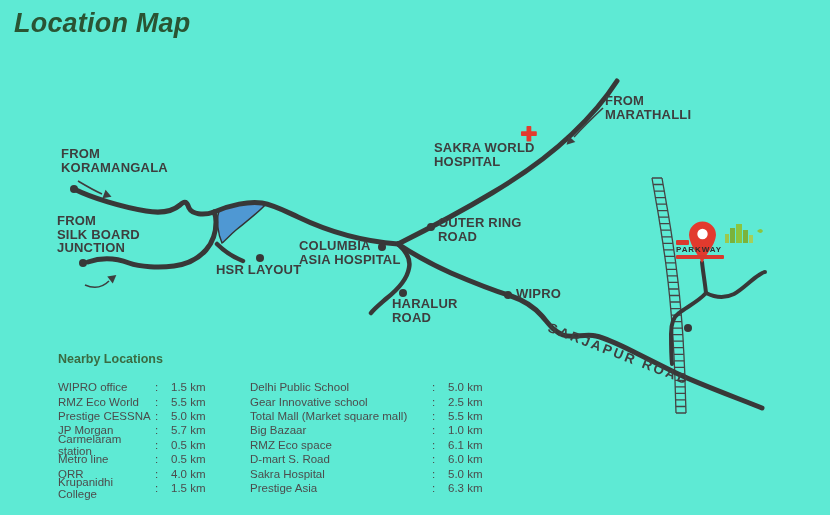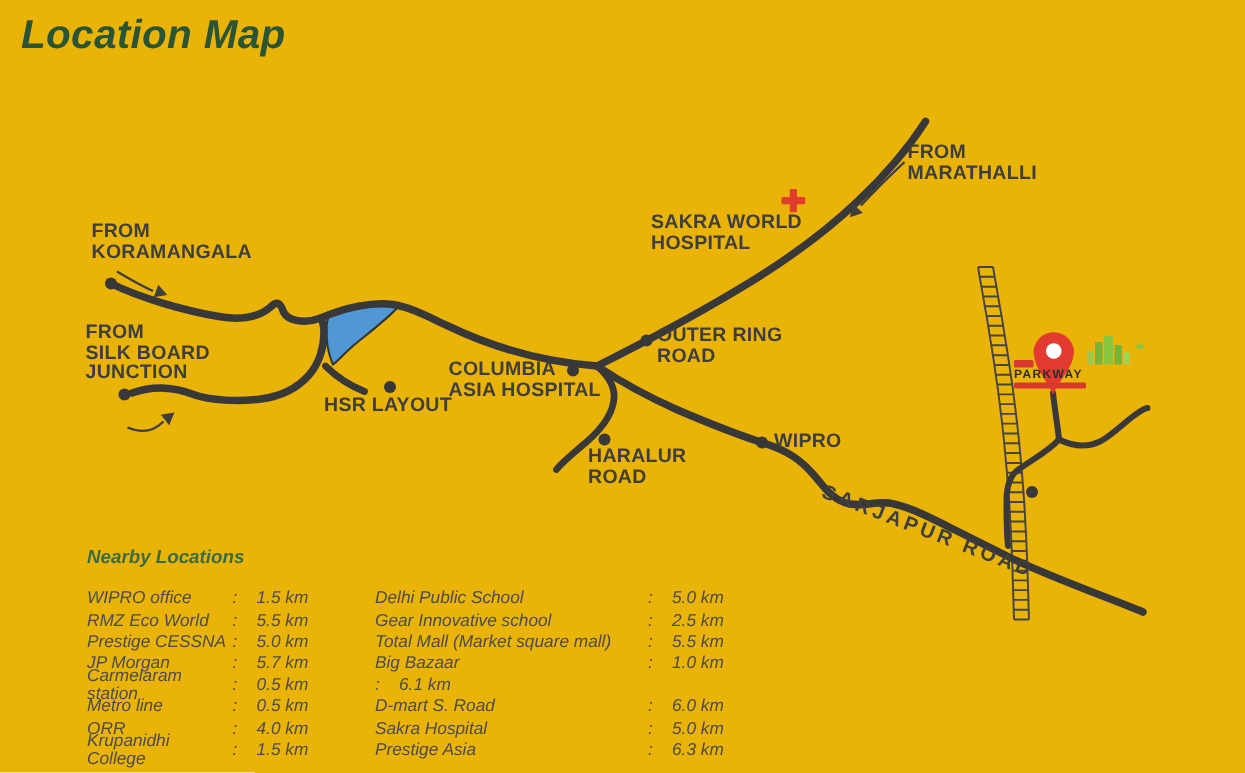--- a/index.html
+++ b/index.html
@@ -1,32 +1,32 @@
 <!DOCTYPE html>
 <html><head>
 <meta charset="utf-8">
 <style>
   html,body{margin:0;padding:0;background:#fff;}
-  .stage{position:relative;width:830px;height:515px;background:#eab308;overflow:hidden;
+  .stage{position:relative;width:830px;height:515px;background:#5eead4;overflow:hidden;
          font-family:"Liberation Sans",sans-serif;}
   .page-title{position:absolute;left:14px;top:8px;margin:0;font-size:27px;font-style:italic;
               font-weight:700;color:#2a5433;letter-spacing:0.2px;}
   
   .mlabel{position:absolute;font-weight:700;font-size:13px;line-height:13.5px;color:#3e3e3e;
           letter-spacing:0.2px;white-space:nowrap;}
   .mlabel div{white-space:nowrap;}
   .rot{transform:rotate(21deg);transform-origin:left top;letter-spacing:2.5px;font-size:13.5px;}
   
   .logo{position:absolute;left:674px;top:221px;width:56px;height:42px;}
   .logo .brand{position:absolute;left:2px;top:24px;font-size:8px;font-weight:700;color:#2e2e2e;
                letter-spacing:0.9px;}
   .logo .badge{position:absolute;left:2px;top:19px;width:13px;height:5px;background:#d9382e;border-radius:1px;}
   .logo .tag{position:absolute;left:2px;top:34px;width:48px;height:3.5px;background:#d9382e;border-radius:1px;}
   
-  .nearby{position:absolute;left:58px;top:364px;width:720px;font-style:italic;}
+  .nearby{position:absolute;left:58px;top:352px;width:720px;}
   .nb-head{font-size:12.5px;font-weight:700;color:#3a6b42;margin-bottom:14px;}
   .cols{display:flex;}
   .col{width:190px;}
   .col2{width:270px;margin-left:2px;}
   .row{display:flex;height:14.4px;font-size:11.5px;color:#4c4c4c;align-items:center;}
   .nm{width:97px;}
   .col2 .nm{width:182px;}
   .sep{width:16px;text-align:left;}
   .dist{}
   svg{position:absolute;left:0;top:0;}
@@ -212,20 +212,21 @@
             <span class="nm">Total Mall (Market square mall)</span>
             <span class="sep">:</span>
             <span class="dist">5.5 km</span>
           </div>
         <div class="row">
             <span class="nm">Big Bazaar</span>
             <span class="sep">:</span>
             <span class="dist">1.0 km</span>
           </div>
         <div class="row">
+            <span class="nm">RMZ Eco space</span>
             <span class="sep">:</span>
             <span class="dist">6.1 km</span>
           </div>
         <div class="row">
             <span class="nm">D-mart S. Road</span>
             <span class="sep">:</span>
             <span class="dist">6.0 km</span>
           </div>
         <div class="row">
             <span class="nm">Sakra Hospital</span>

